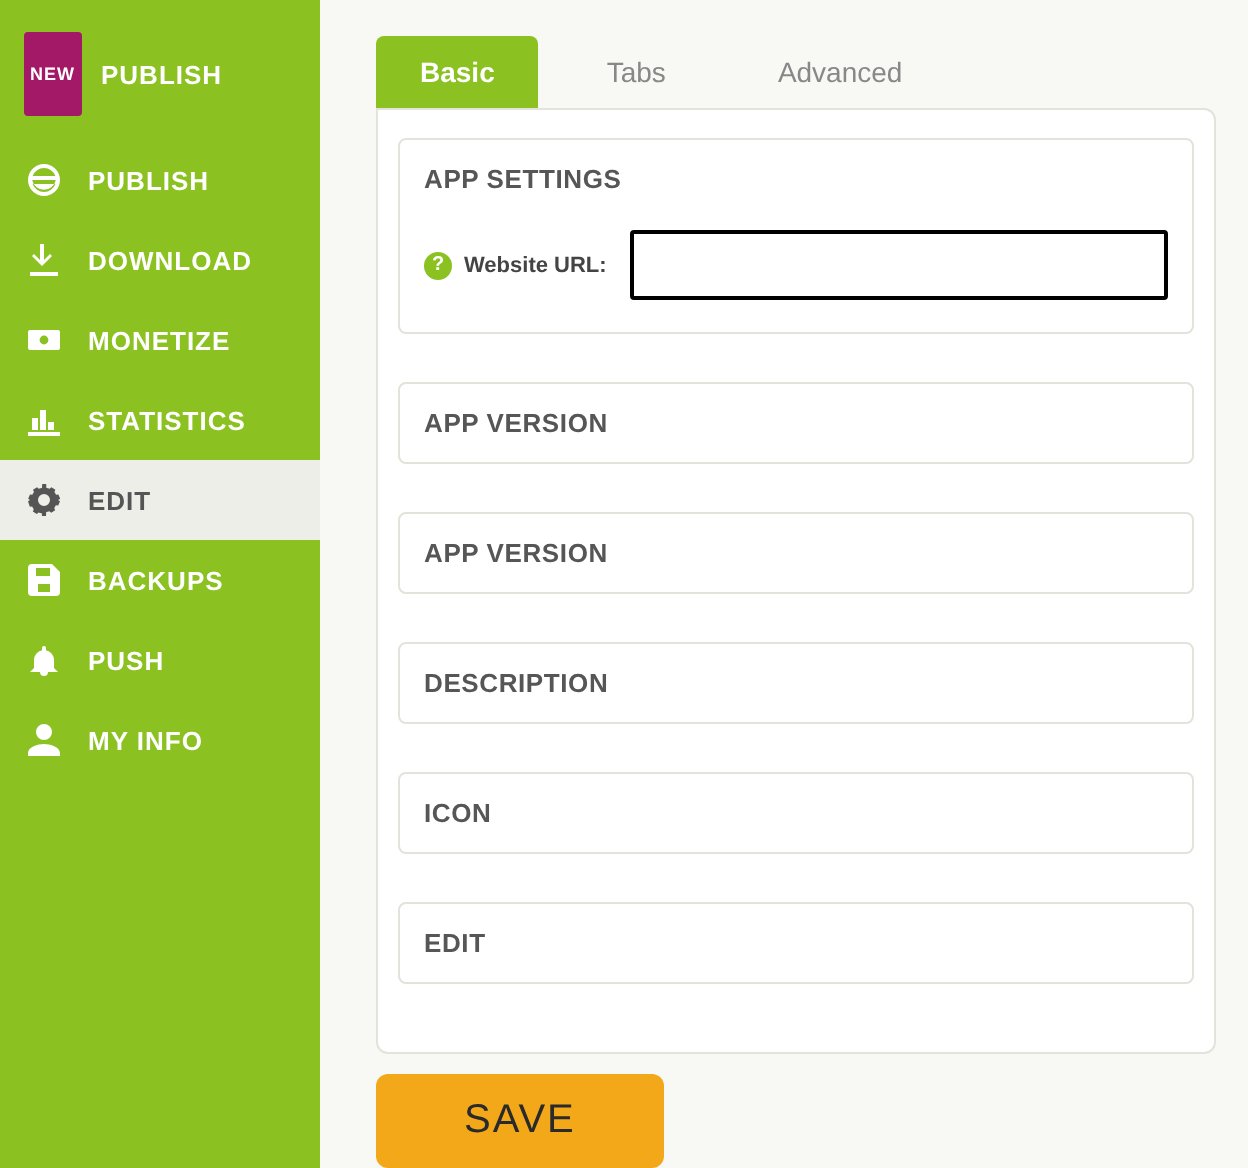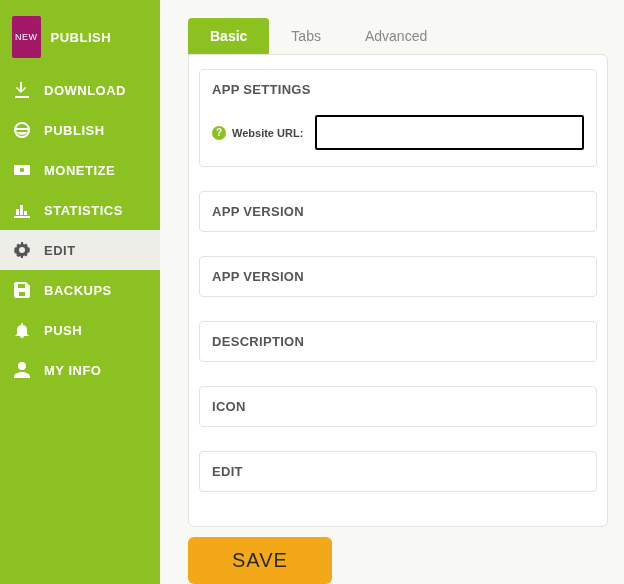--- a/index.html
+++ b/index.html
@@ -31,37 +31,37 @@
     width: 20px;
     display: inline-flex;
     justify-content: center;
     margin-right: 12px;
   }
   .side-icon svg { width: 16px; height: 16px; fill: currentColor; }
   .new-badge {
     background: #a31867;
     color: #fff;
     font-size: 9px;
-    font-weight: 400;
+    font-weight: 700;
     padding: 16px 3px;
     margin-right: 10px;
     border-radius: 2px;
     letter-spacing: 0.5px;
   }
   .main {
     flex: 1;
     padding: 18px 16px 12px 28px;
     display: flex;
     flex-direction: column;
     gap: 0;
     overflow: hidden;
   }
   .tabs {
     display: flex;
-    gap: 0;
+    gap: 12px;
   }
   .tab {
     padding: 10px 22px;
     font-size: 14px;
     color: #888;
     cursor: pointer;
     background: #e3eccc;
     border-radius: 4px 4px 0 0;
   }
   .tab.plain { background: transparent; }
@@ -141,32 +141,32 @@
 <body>
 
 <nav class="sidebar">
   <div class="side-item">
     <span class="new-badge">NEW</span>
     <span>PUBLISH</span>
   </div>
   <div class="side-item">
     <span class="side-icon">
       <svg viewBox="0 0 16 16">
+          <path d="M8 0a8 8 0 100 16A8 8 0 008 0zm0 2a6 6 0 015.7 4H2.3A6 6 0 018 2zm-5.9 6h11.8A6 6 0 012.1 8zM8 14a6 6 0 01-5.7-4h11.4A6 6 0 018 14z"></path>
+        </svg>
+    </span>
+    <span>PUBLISH</span>
+  </div>
+  <div class="side-item">
+    <span class="side-icon">
+      <svg viewBox="0 0 16 16">
           <path d="M8 0v8l3-3 1 1-5 5-5-5 1-1 3 3V0h2zM1 14h14v2H1z"></path>
         </svg>
     </span>
     <span>DOWNLOAD</span>
-  </div>
-  <div class="side-item">
-    <span class="side-icon">
-      <svg viewBox="0 0 16 16">
-          <path d="M8 0a8 8 0 100 16A8 8 0 008 0zm0 2a6 6 0 015.7 4H2.3A6 6 0 018 2zm-5.9 6h11.8A6 6 0 012.1 8zM8 14a6 6 0 01-5.7-4h11.4A6 6 0 018 14z"></path>
-        </svg>
-    </span>
-    <span>PUBLISH</span>
   </div>
   <div class="side-item">
     <span class="side-icon">
       <svg viewBox="0 0 16 16">
           <rect x="0" y="3" width="16" height="10" rx="1"></rect>
           <circle cx="8" cy="8" r="2.2" fill="#8bc221"></circle>
         </svg>
     </span>
     <span>MONETIZE</span>
   </div>

